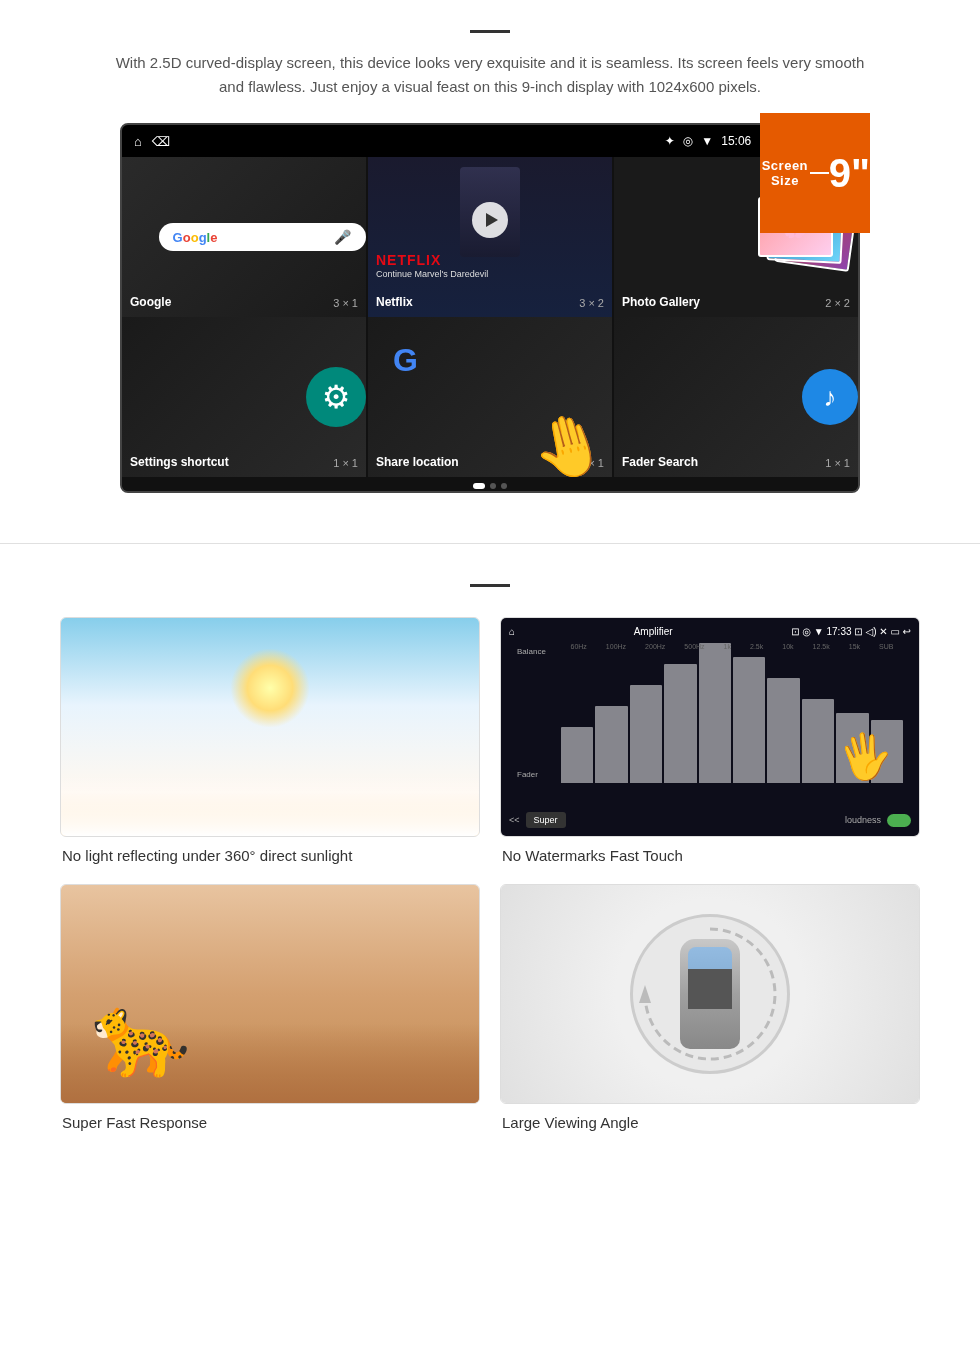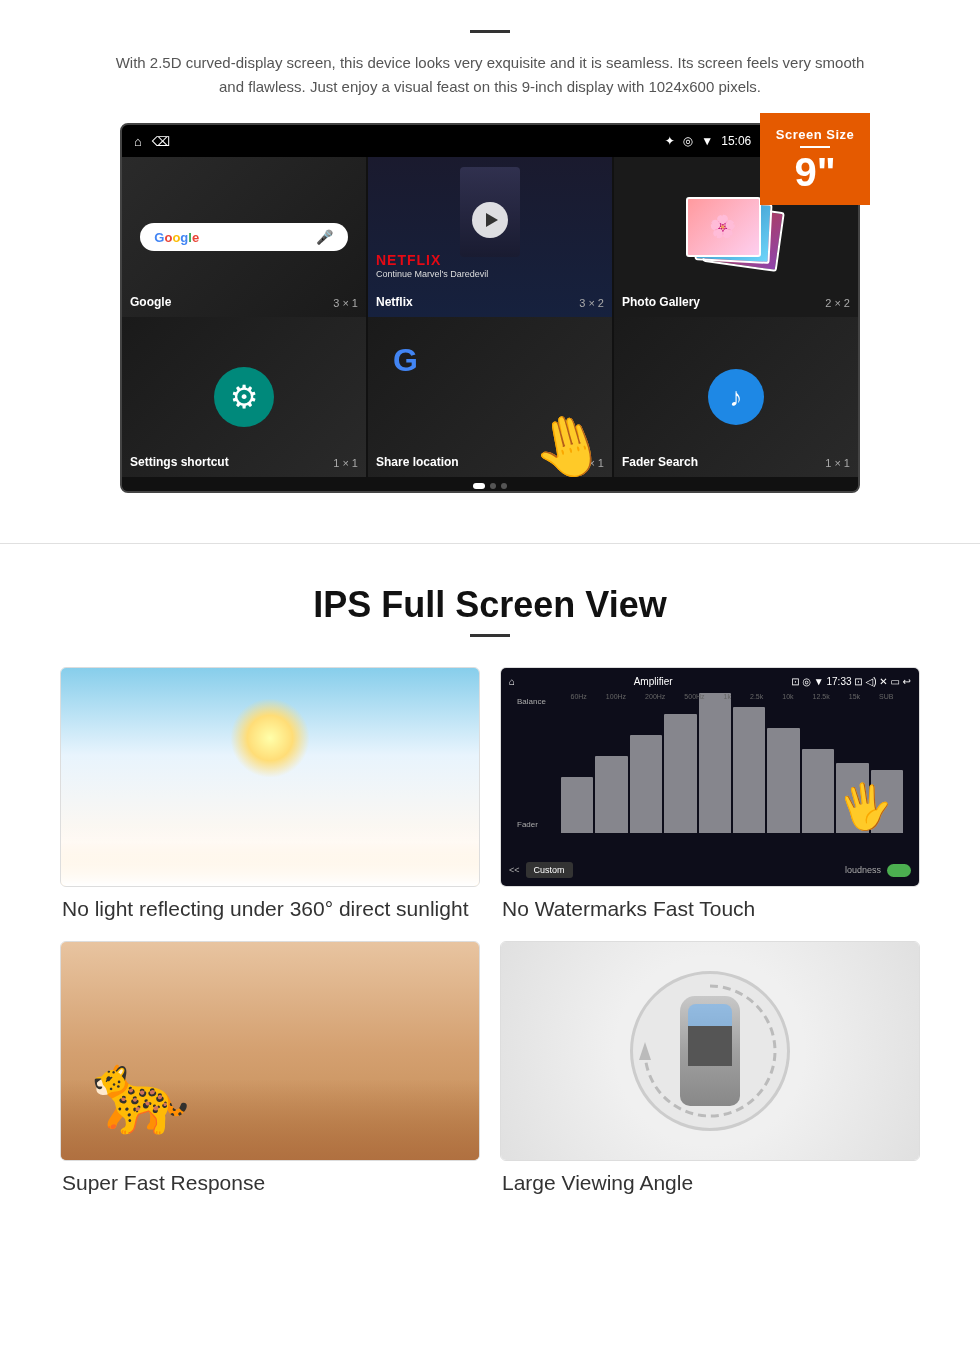--- a/index.html
+++ b/index.html
@@ -73,21 +73,21 @@
       background: #111;
       padding: 0;
     }
     .app-cell {
       background: #222;
       position: relative;
       height: 160px;
       overflow: hidden;
       display: flex;
       flex-direction: column;
-      align-items: center;
+      align-items: flex-end;
       justify-content: center;
     }
     .app-label {
       position: absolute;
       bottom: 8px;
       left: 8px;
       color: #fff;
       font-size: 12px;
       font-weight: 600;
     }
@@ -256,23 +256,23 @@
     }
 
     
     .screen-size-badge {
       position: absolute;
       top: -10px;
       right: -10px;
       background: #E55A00;
       color: #fff;
       width: 110px;
-      height: 92px;
-      display: flex;
-      flex-direction: column;
+      height: 120px;
+      display: flex;
+      flex-direction: row;
       align-items: center;
       justify-content: center;
       font-weight: bold;
       z-index: 20;
       clip-path: polygon(0 0, 100% 0, 100% 100%, 0 100%);
     }
     .screen-size-label {
       font-size: 13px;
       letter-spacing: 0.5px;
     }
@@ -323,21 +323,21 @@
       border-radius: 6px;
       overflow: hidden;
       border: 1px solid #ddd;
       margin-bottom: 10px;
       display: flex;
       align-items: center;
       justify-content: center;
       position: relative;
     }
     .feature-label {
-      font-size: 21px;
+      font-size: 15px;
       color: #333;
       padding-left: 2px;
     }
 
     
     .sky-scene {
       width: 100%;
       height: 100%;
       background: linear-gradient(180deg, #87CEEB 0%, #e8f4fd 40%, #fff8f0 80%, #ffe0b0 100%);
       display: flex;
@@ -594,21 +594,20 @@
           <div class="dot"></div>
         </div>
       </div>
     </div>
   </div>
 </div>
 
 <hr class="divider">
 
 <div class="section2">
-  <h2>IPS Full Screen View</h2>
   <div class="title-underline"></div>
 
   <div class="section2-grid">
 
     <div class="feature-item">
       <div class="feature-img">
         <div class="sky-scene">
           <div class="sun-glow"></div>
           <div style="position:absolute; bottom:0; left:0; right:0; height:60px; background:linear-gradient(180deg, rgba(255,255,255,0) 0%, #fff 100%);"></div>
         </div>
@@ -651,21 +650,21 @@
               <div style="flex:1; height:75%; background:rgba(255,255,255,0.5); border-radius:1px 1px 0 0;"></div>
               <div style="flex:1; height:60%; background:rgba(255,255,255,0.5); border-radius:1px 1px 0 0;"></div>
               <div style="flex:1; height:50%; background:rgba(255,255,255,0.5); border-radius:1px 1px 0 0;"></div>
               <div style="flex:1; height:45%; background:rgba(255,255,255,0.5); border-radius:1px 1px 0 0;"></div>
 
               <div style="position:absolute; bottom:0; right:10px; font-size:44px; transform:rotate(-10deg);">🖐</div>
             </div>
           </div>
           <div class="eq-bottom-bar">
             <span style="color:#aaa; font-size:9px;">&lt;&lt;</span>
-            <span class="eq-custom-btn">Custom</span>
+            <span class="eq-custom-btn">Super</span>
             <span class="eq-loudness">loudness</span>
             <div class="eq-toggle"></div>
           </div>
         </div>
       </div>
       <span class="feature-label">No Watermarks Fast Touch</span>
     </div>
 
     <div class="feature-item">
       <div class="feature-img">

